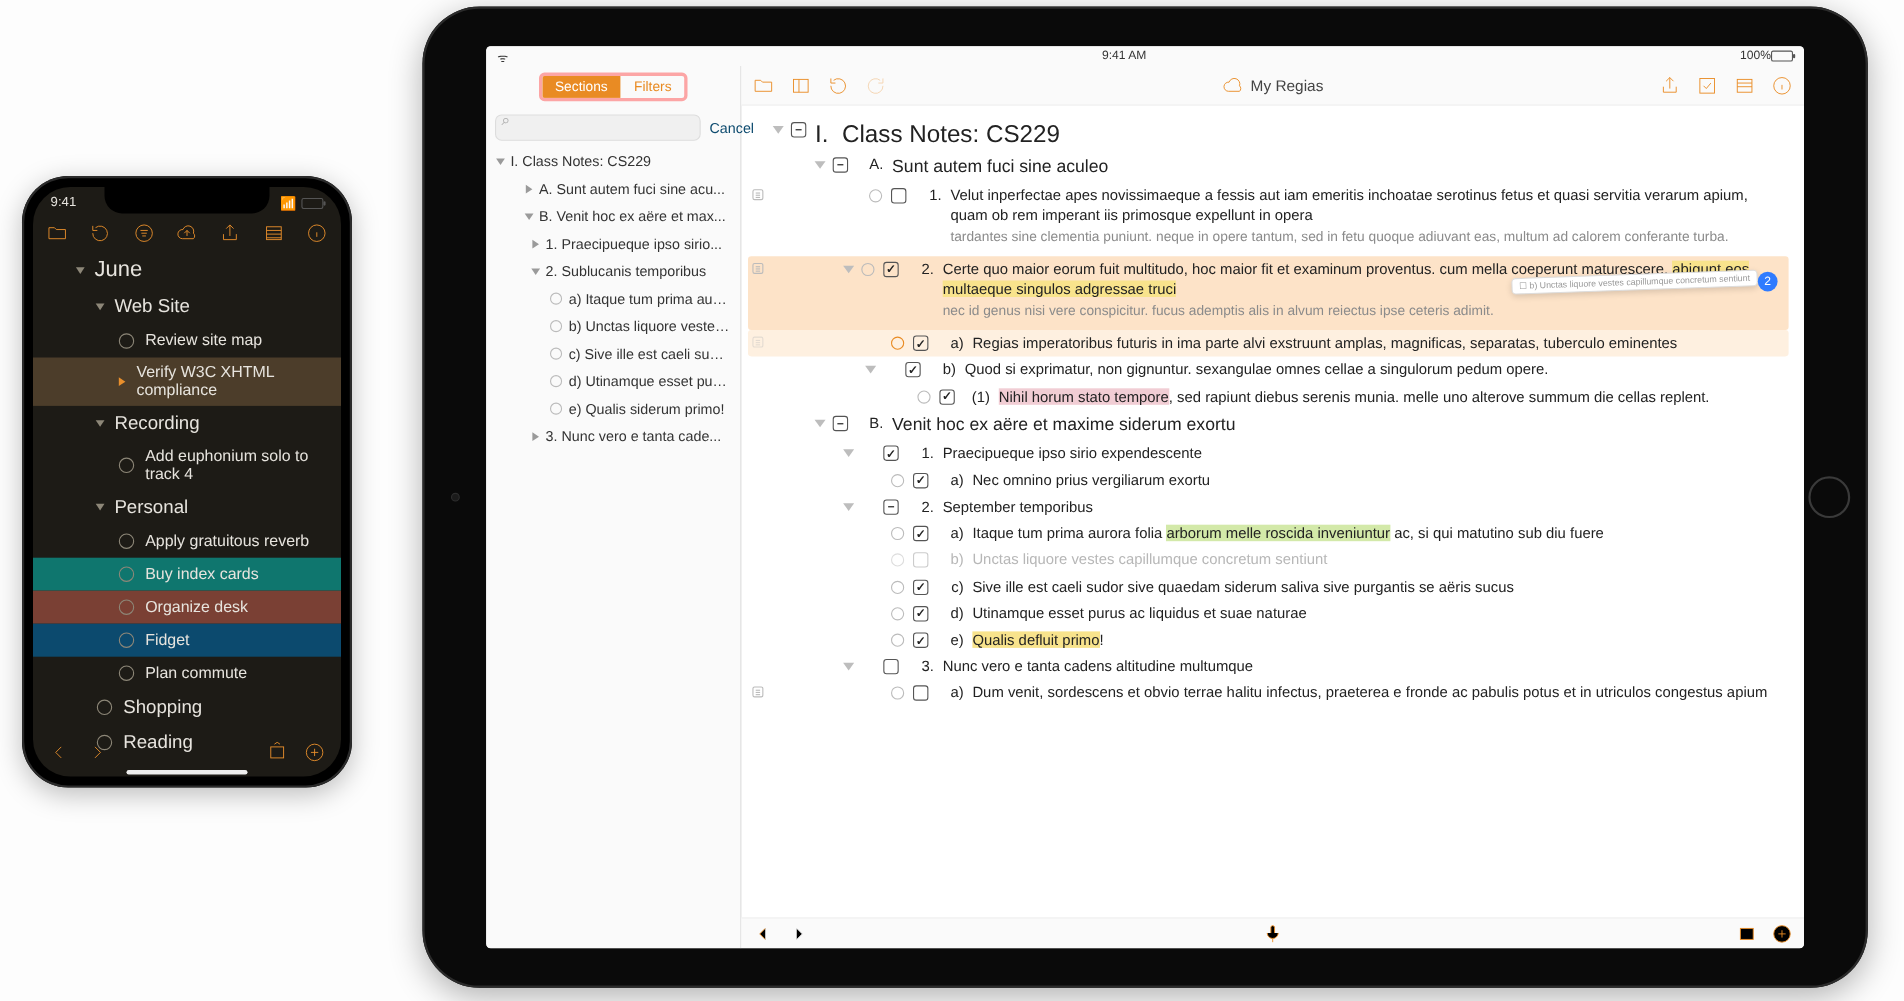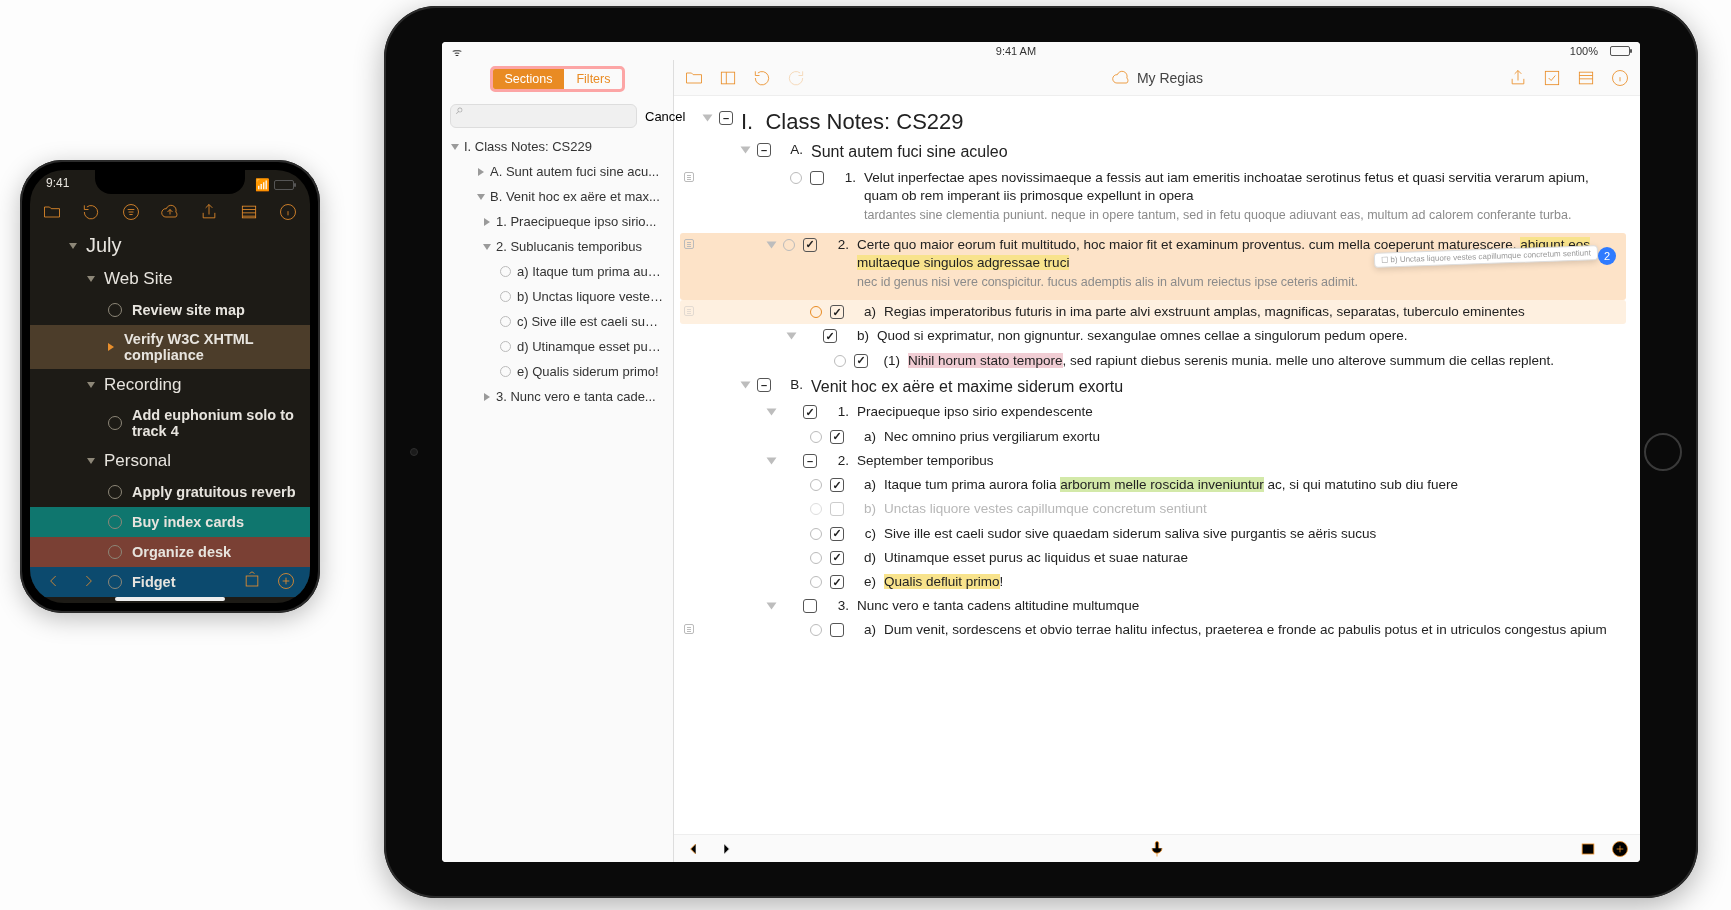--- a/index.html
+++ b/index.html
@@ -1,33 +1,33 @@
 <!DOCTYPE html>
 <html><head>
 <meta charset="utf-8">
 <style>
   * { box-sizing: border-box; margin: 0; padding: 0; }
   body { background: #fdfdfd; font-family: -apple-system, "Helvetica Neue", Arial, sans-serif; width: 1731px; height: 910px; position: relative; }
 
   
   .iphone {
     position: absolute; left: 20px; top: 160px;
-    width: 300px; height: 453px;
+    width: 300px; height: 556px;
     background: #000; border-radius: 42px;
     box-shadow: 0 6px 24px rgba(0,0,0,.25), inset 0 0 0 2px #2b2b2b;
     padding: 10px;
   }
   .iphone-screen { width: 100%; height: 100%; background:#1d1b16; border-radius: 34px; overflow:hidden; position:relative; color:#e7e4de; }
   .notch { position:absolute; top:0; left:50%; transform:translateX(-50%); width:150px; height:24px; background:#000; border-bottom-left-radius:16px; border-bottom-right-radius:16px; z-index:5;}
   .ph-status { display:flex; justify-content:space-between; font-size:12px; padding:6px 16px 0; height:24px; }
   .ph-status .right-ico { display:flex; gap:4px; align-items:center;}
   .ph-toolbar { display:flex; justify-content:space-between; padding:8px 12px 6px; }
   .ph-toolbar svg, .ph-bottom svg { stroke:#e98f2c; fill:none; }
   .ph-list { font-size:14.5px; }
-  .ph-row { display:flex; align-items:center; gap:10px; padding:6px 12px 6px 20px; min-height:30px;font-weight:bold;}
+  .ph-row { display:flex; align-items:center; gap:10px; padding:6px 12px 6px 20px; min-height:30px;}
   .tri { width:0;height:0;border-left:6px solid #8d8778;border-top:4px solid transparent;border-bottom:4px solid transparent; }
   .tri.open { transform: rotate(90deg); border-left-color:#8d8778; }
   .circ { width:14px; height:14px; border:1.5px solid #8d8778; border-radius:50%; flex-shrink:0;}
   .lvl0 { padding-left: 40px; font-size:20px; font-weight:300;}
   .lvl1 { padding-left: 58px; font-size:17px; font-weight:500;}
   .lvl2 { padding-left: 78px; }
   .sel-row { background:#4c3d2a; }
   .sel-row .tri { border-left-color:#e98f2c;}
   .hl-yellow { background:#0f766e; }
   .hl-red    { background:#7a4034; }
@@ -49,21 +49,21 @@
   .ipad-status { height:18px; font-size:11px; color:#333; display:flex; justify-content:space-between; align-items:center; padding:2px 10px; background:#fafafa;}
   .seg { display:inline-flex; border:3px solid #fca5a5; border-radius:5px; overflow:hidden; font-size:12.5px;}
   .seg span { padding:3px 12px; }
   .seg .active { background:#e98b23; color:#fff;}
   .seg .inactive { color:#e98b23; }
   .main { flex:1; display:flex; min-height:0;}
   .sidebar { width:232px; border-right:1px solid #ddd; background:#fafafa; display:flex; flex-direction:column;}
   .side-top { padding:6px 8px; text-align:center;}
   .side-search { padding:6px 8px; display:flex; gap:8px; align-items:center;}
   .side-search input { flex:1; border:1px solid #ddd; border-radius:6px; background:#f0f0f0; padding:4px 8px 4px 22px; font-size:12px;}
-  .side-cancel { font-size:13px; color:#000000;}
+  .side-cancel { font-size:13px; color:#0c4a6e;}
   .side-list { flex:1; overflow:hidden; font-size:13px; color:#333;}
   .sd-row { display:flex; align-items:center; gap:6px; padding:5px 8px 5px 10px; white-space:nowrap; overflow:hidden; text-overflow:ellipsis;}
   .sd-tri { width:0;height:0;border-left:6px solid #9a9a9a;border-top:4px solid transparent;border-bottom:4px solid transparent; flex-shrink:0;}
   .sd-tri.open{ transform:rotate(90deg);}
   .sd-circ{ width:11px;height:11px;border:1.3px solid #bbb;border-radius:50%; flex-shrink:0;}
   .sd-i0{padding-left:10px;} .sd-i1{padding-left:36px;} .sd-i2{padding-left:42px;} .sd-i3{padding-left:58px;}
 
   .content { flex:1; display:flex; flex-direction:column; min-width:0;}
   .c-toolbar { height:36px; display:flex; align-items:center; justify-content:space-between; padding:0 10px; border-bottom:1px solid #eee; background:#fafafa;}
   .c-toolbar .grp { display:flex; gap:14px; align-items:center;}
@@ -145,21 +145,21 @@
         </svg>
       <svg class="icon" viewBox="0 0 24 24">
           <circle cx="12" cy="12" r="9"></circle>
           <path d="M12 8h0M12 11v5"></path>
         </svg>
     </div>
 
     <div class="ph-list">
       <div class="ph-row lvl0">
         <span class="tri open"></span>
-        <span>July</span>
+        <span>June</span>
       </div>
       <div id="ph-rows">
           <div class="ph-row lvl1">
             <span class="tri open"></span>
             <span>Web Site</span>
           </div>
           <div class="ph-row lvl2">
             <span class="circ"></span>
             <span>Review site map</span>
           </div>
@@ -235,21 +235,21 @@
 </div>
 
 <div class="ipad">
   <div class="ipad-cam"></div>
   <div class="ipad-home"></div>
   <div class="ipad-screen">
 
     <div class="ipad-status">
       <span>ᯤ</span>
       <span>9:41 AM</span>
-      <span style="display:flex;gap:12px;align-items:center">
+      <span style="display:flex;gap:0;align-items:center">
         <span>100%</span>
         <span class="batt"><span class="fill"></span></span>
       </span>
     </div>
 
     <div class="main">
 
       <div class="sidebar">
         <div class="side-top">
           <span class="seg">

